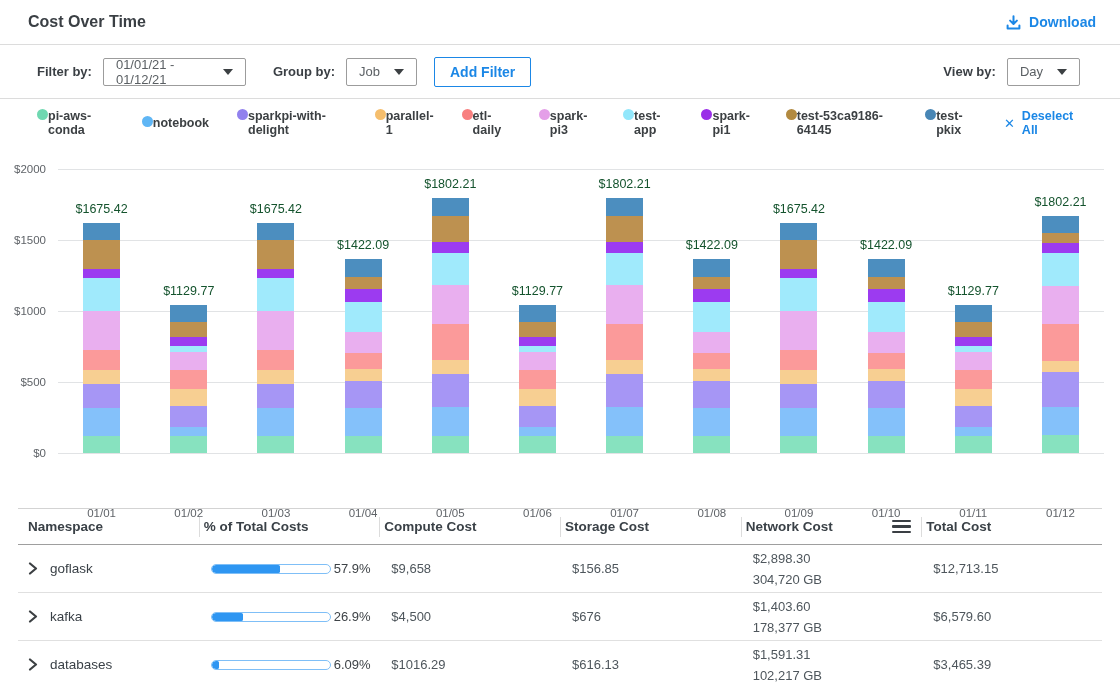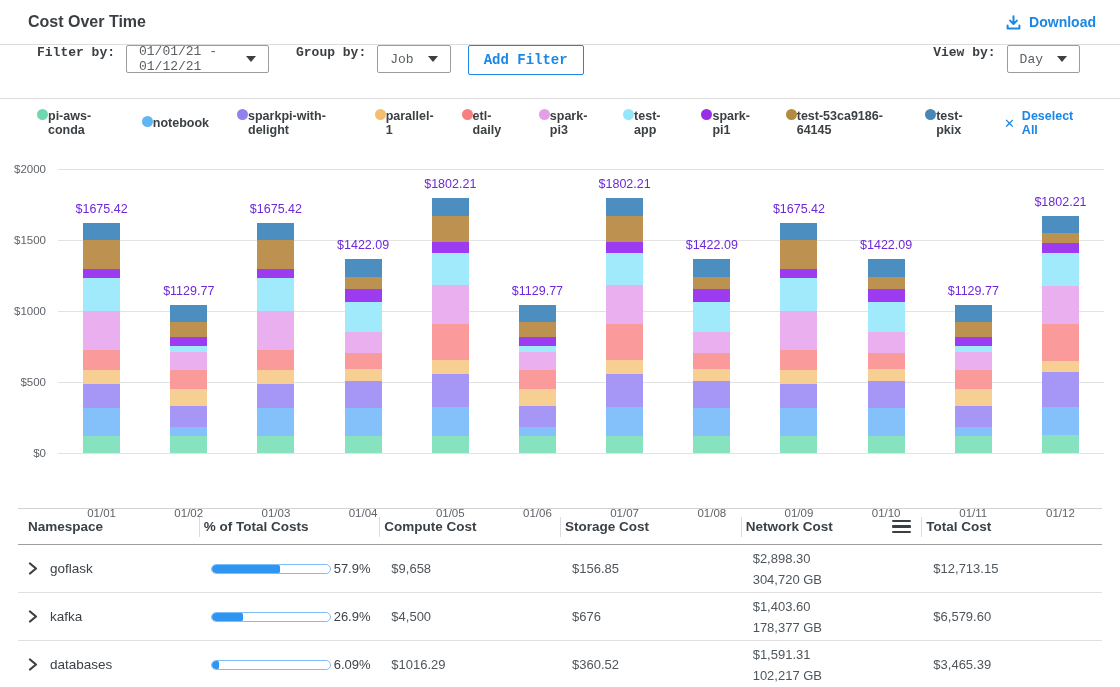--- a/index.html
+++ b/index.html
@@ -8,22 +8,22 @@
 
   
   .top-header { height:45px; display:flex; align-items:center; justify-content:space-between;
                 padding:0 24px 0 28px; border-bottom:1px solid #dcdcdc; }
   .page-title { font-size:16px; font-weight:bold; color:#3a3f44; }
   .download-btn { display:flex; align-items:center; gap:7px; background:none; border:none;
                   color:#1b87e6; font-size:14px; font-weight:bold; cursor:pointer;
                   font-family:inherit; }
 
   
-  .filter-row { height:54px; display:flex; padding:0 40px 0 37px;
-                border-bottom:1px solid #dcdcdc;font-family:Liberation Mono, monospace; }
+  .filter-row { height:54px; display:flex; align-items:center; padding:0 40px 0 37px;
+                border-bottom:1px solid #dcdcdc; }
   .fb-label { font-size:13px; font-weight:bold; color:#3a3f44; margin-right:11px; }
   .select-box { height:28px; border:1px solid #9c9c9c; border-radius:2px; background:#fff;
                 display:flex; align-items:center; gap:14px; padding:0 12px;
                 font-size:13px; color:#5a5f63; cursor:pointer; }
   .caret { width:0; height:0; border-left:5px solid transparent; border-right:5px solid transparent;
            border-top:6px solid #3c4043; }
   .add-filter-btn { margin-left:17px; height:30px; padding:0 15px; background:#fff;
                     border:1px solid #1b87e6; border-radius:2px; color:#1b87e6;
                     font-size:14px; font-weight:bold; cursor:pointer; font-family:inherit; }
   .spacer { flex:1; }
@@ -42,21 +42,21 @@
   .chart-section { position:relative; height:345px; }
   .y-axis { position:absolute; left:0; top:0; width:48px; height:100%; }
   .y-tick { position:absolute; right:2px; font-size:11.5px; color:#5f6368; transform:translateY(-50%); }
   .plot-area { position:absolute; left:58px; right:16px; top:22px; height:284px; }
   .gridline { position:absolute; left:0; right:0; height:1px; background:#e1e3e5; }
   .bars-row { position:absolute; left:0; right:0; top:0; bottom:0; display:flex; }
   .bar-slot { flex:1; display:flex; align-items:flex-end; justify-content:center; }
   .bar { width:37px; display:flex; flex-direction:column-reverse; position:relative; cursor:pointer; }
   .bar-seg { width:100%; }
   .bar-total { position:absolute; bottom:calc(100% + 7px); left:50%; transform:translateX(-50%);
-               white-space:nowrap; font-size:12.5px; color:#6d28d9; }
+               white-space:nowrap; font-size:12.5px; color:#14532d; }
   .x-axis { position:absolute; left:58px; right:16px; top:316px; display:flex;margin-top:44px; }
   .x-slot { flex:1; text-align:center; font-size:11.5px; color:#5f6368; }
 
   
   .table-section { margin:16px 18px 0 18px; }
   .t-header { display:grid; grid-template-columns:repeat(6,1fr); height:37px; align-items:center;
               border-top:1px solid #d3d3d3; border-bottom:1px solid #9e9e9e; }
   .t-header-cell { font-size:13.5px; font-weight:bold; color:#3a4147; padding-left:4px;
                    height:20px; line-height:20px; display:flex; align-items:center; }
   .t-header-cell + .t-header-cell { border-left:1px solid #dcdcdc; }
@@ -447,21 +447,21 @@
           </span>
           <span>databases</span>
         </div>
         <div class="cell pct-cell">
           <div class="progress-track">
             <div class="progress-fill" style="width: 6.09%;"></div>
           </div>
           <span class="pct-label">6.09%</span>
         </div>
         <div class="cell">$1016.29</div>
-        <div class="cell">$360.52</div>
+        <div class="cell">$616.13</div>
         <div class="cell net-cell">
           <div>$1,591.31</div>
           <div>102,217 GB</div>
         </div>
         <div class="cell">$3,465.39</div>
       </div>
     </div>
 </div>
 
 </body></html>

